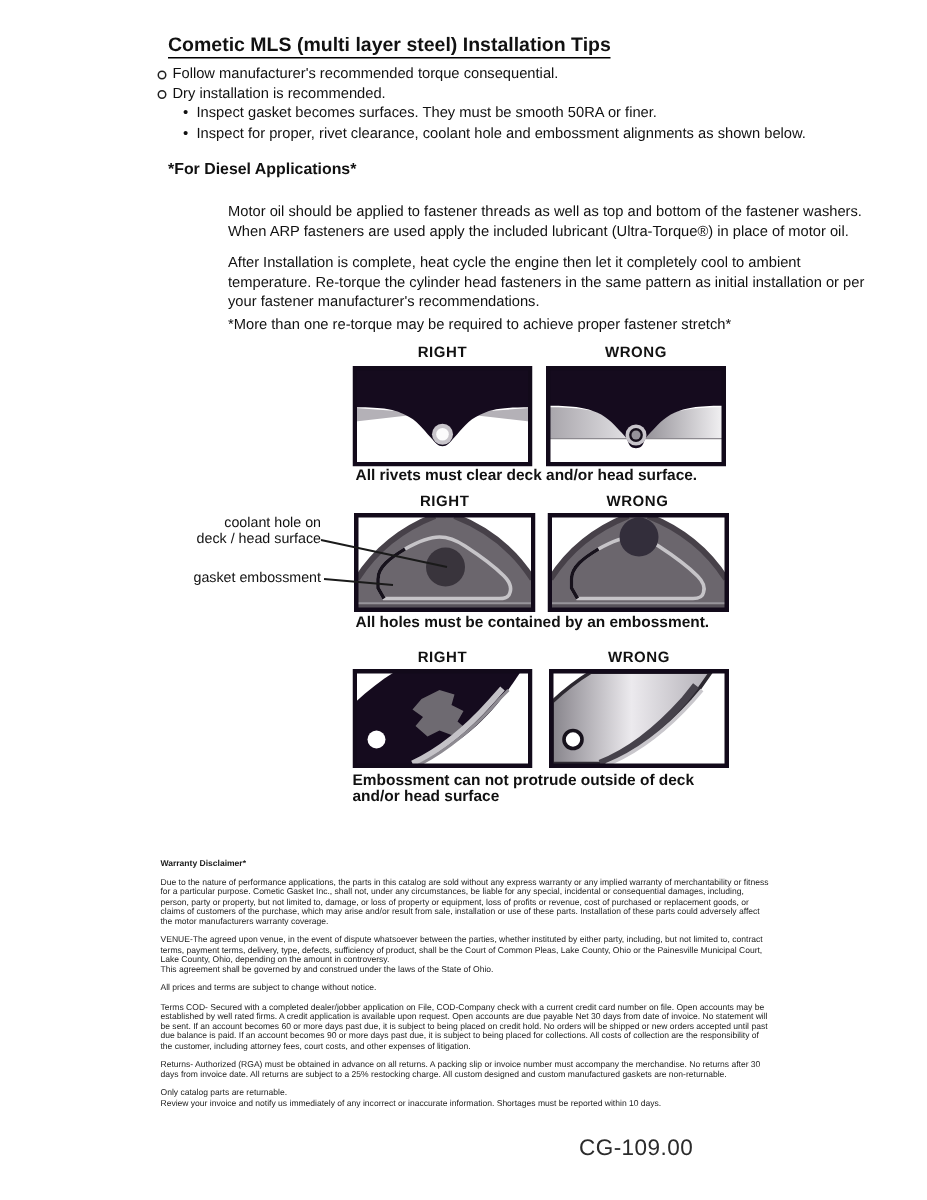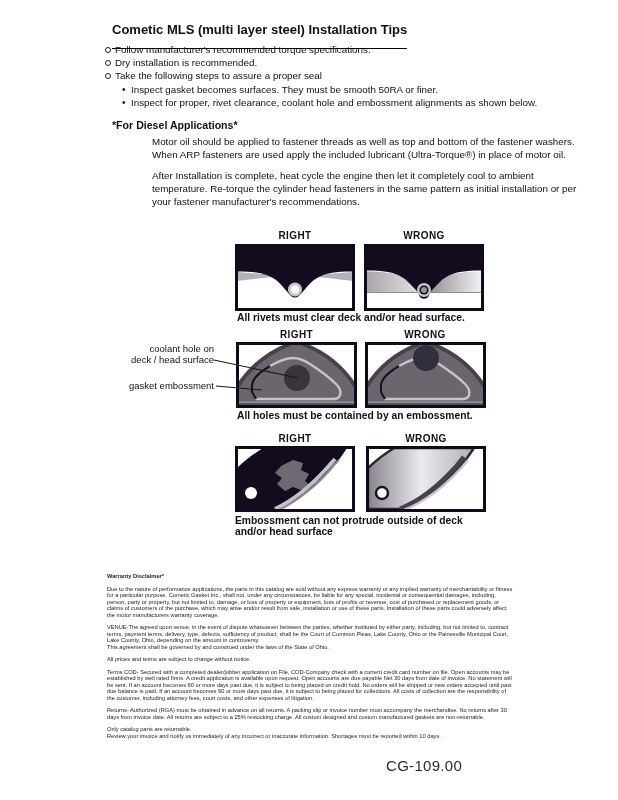--- a/index.html
+++ b/index.html
@@ -4,21 +4,21 @@
 <style>
   html,body{margin:0;padding:0;background:#ffffff;}
   #page{
     position:relative;width:618px;height:800px;background:#ffffff;
     font-family:"Liberation Sans","DejaVu Sans",sans-serif;color:#111;
     overflow:hidden;
   }
   .abs{position:absolute;}
   .title{
     left:112px;top:22px;font-size:13px;font-weight:bold;
-    border-bottom:1.6px solid #000;padding-bottom:11px;white-space:nowrap;
+    border-bottom:1.6px solid #000;padding-bottom:1px;white-space:nowrap;
   }
   .bullets{left:105px;top:43px;font-size:9.8px;line-height:13.2px;width:440px;}
   .bullet{position:relative;padding-left:10px;}
   .bullet::before{
     content:"";position:absolute;left:0;top:4px;width:4px;height:4px;
     border:1px solid #222;border-radius:50%;
   }
   .subbullet{position:relative;margin-left:17px;padding-left:9px;}
   .subbullet::before{content:"\2022";position:absolute;left:0;top:0;font-size:10px;}
   .h2{font-size:10.6px;font-weight:bold;}
@@ -34,30 +34,30 @@
   svg{display:block;}
 </style>
 </head>
 <body>
 
 <div id="page">
 
   <div class="abs title">Cometic MLS (multi layer steel) Installation Tips</div>
 
   <div class="abs bullets">
-    <div class="bullet"><span>Follow manufacturer's recommended torque specifications.</span></div>
+    <div class="bullet"><span>Follow manufacturer's recommended torque consequential.</span></div>
     <div class="bullet"><span>Dry installation is recommended.</span></div>
-    <div class="bullet"><span>Take the following steps to assure a proper seal</span></div>
     <div class="subbullet"><span>Inspect gasket becomes surfaces.  They must be smooth 50RA or finer.</span></div>
     <div class="subbullet"><span>Inspect for proper, rivet clearance, coolant hole and embossment alignments as shown below.</span></div>
   </div>
 
-  <div class="abs h2" style="left:112px;top:119px;">*For Diesel Applications*</div>
+  <div class="abs h2" style="left:112px;top:107px;">*For Diesel Applications*</div>
   <div class="abs para" style="left:112px;top:135px;">Motor oil should be applied to fastener threads as well as top and bottom of the fastener washers. When ARP fasteners are used apply the included lubricant (Ultra-Torque®) in place of motor oil.</div>
   <div class="abs para" style="left:112px;top:169px;">After Installation is complete, heat cycle the engine then let it completely cool to ambient temperature. Re-torque the cylinder head fasteners in the same pattern as initial installation or per your fastener manufacturer's recommendations.</div>
+  <div class="abs para" style="left:112px;top:210px;">*More than one re-torque may be required to achieve proper fastener stretch*</div>
 
   <div class="abs dwlabel" style="left:235px;top:230px;">RIGHT</div>
   <div class="abs dwlabel" style="left:364px;top:230px;">WRONG</div>
 
   <svg class="abs" style="left:235px;top:244px;" width="120" height="67" viewBox="0 0 120 67">
     <rect x="2" y="2" width="116" height="63" fill="#ffffff"></rect>
     <polygon points="2,28 50,31.5 2,37" fill="#b4b1b7"></polygon>
     <polygon points="118,28 70,31.5 118,37" fill="#b4b1b7"></polygon>
     <path d="M2,2 H118 V27.5 C99,27.5 92,29 85,32.5 C77,36 73,42 68,47.5 C64.5,51.5 63,53.5 60,53.5 C57,53.5 55.5,51.5 52,47.5 C47,42 43,36 35,32.5 C28,29 21,27.5 2,27.5 Z" fill="#150b1e"></path>
     <circle cx="60" cy="45.5" r="7" fill="#c8c5cb"></circle>

